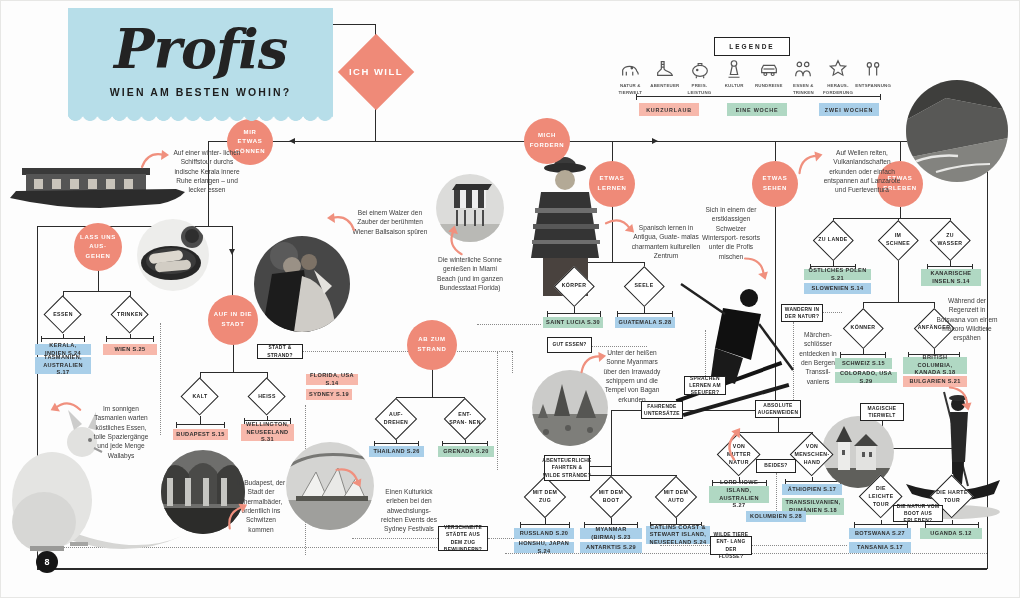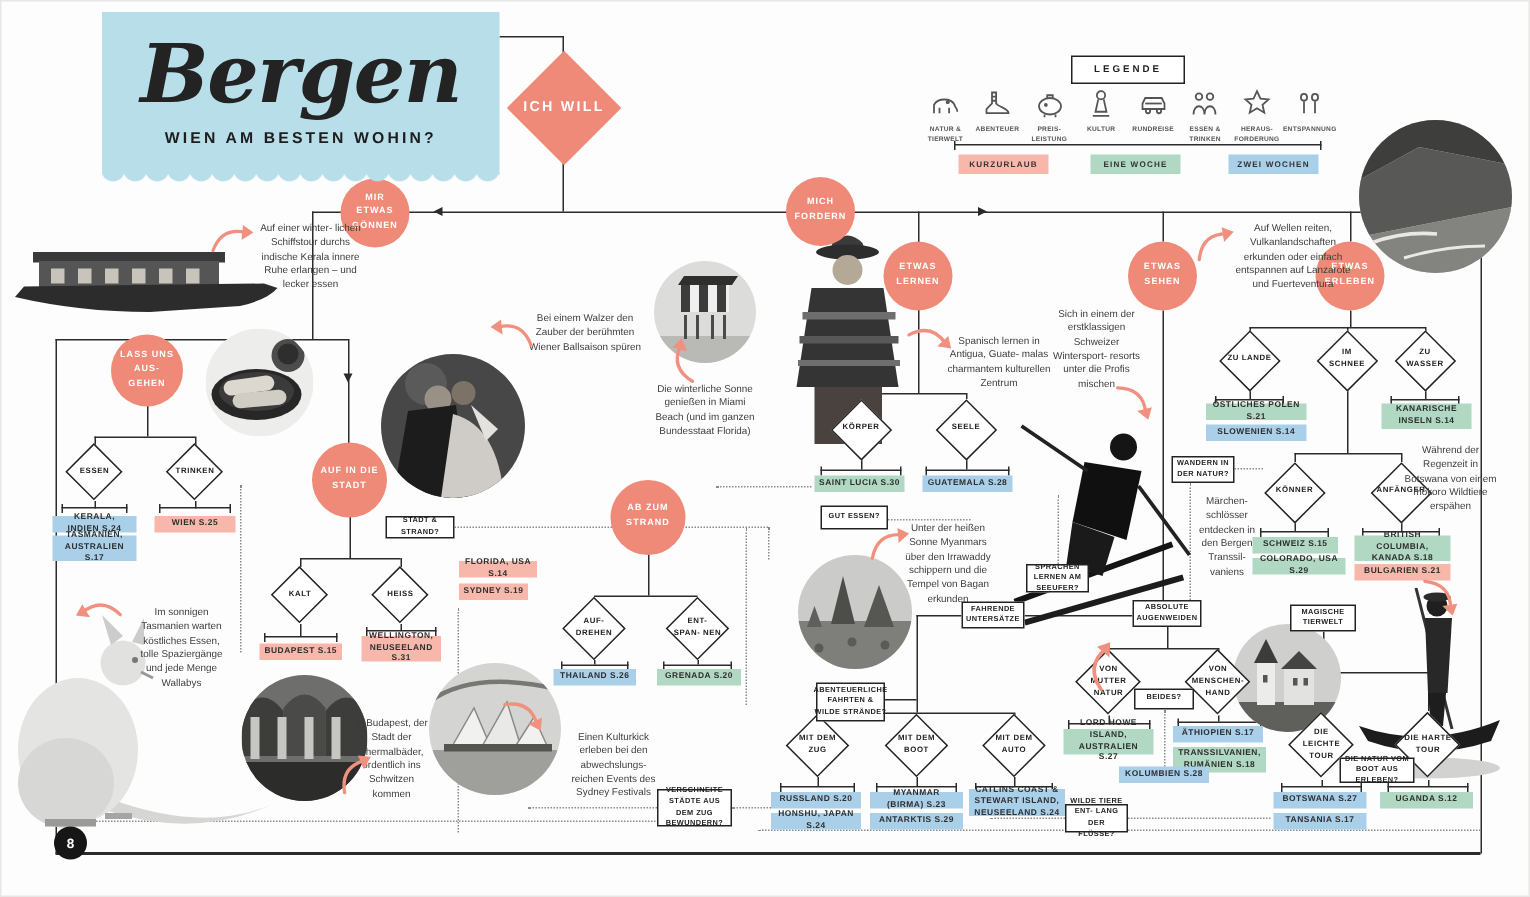--- a/index.html
+++ b/index.html
@@ -299,21 +299,21 @@
       <ellipse cx="64" cy="124" rx="48" ry="7" fill="#d2d2d0"></ellipse>
       <line x1="56" y1="4" x2="80" y2="98" stroke="#333" stroke-width="2"></line>
       <circle cx="70" cy="16" r="7" fill="#1f1f1f"></circle>
       <ellipse cx="70" cy="10" rx="9" ry="3" fill="#2c2c2c"></ellipse>
       <path d="M62 24 L80 24 L77 74 L64 74 Z" fill="#282828"></path>
       <path d="M64 74 L76 74 L74 96 L66 96 Z" fill="#1e1e1e"></path>
       <path d="M18 96 Q64 112 112 92 L106 106 Q64 120 24 106 Z" fill="#1c1c1c"></path>
     </svg></div>
 
 <div class="banner">
-  <div class="title">Bergen</div>
+  <div class="title">Profis</div>
   <div class="subtitle">WIEN AM BESTEN WOHIN?</div>
 </div>
 
 <div class="ribbon">LEGENDE</div>
 <div class="legrow">
   <div class="legitem">
     <svg width="22" height="22" viewBox="0 0 24 24" fill="none" stroke="#555" stroke-width="1.3">
         <path d="M4 19v-6a8 6 0 0 1 15 0c0 2 2 2 2 5"></path>
         <path d="M8 19v-4M15 19v-4"></path>
         <circle cx="14" cy="11" r=".8" fill="#555"></circle>

